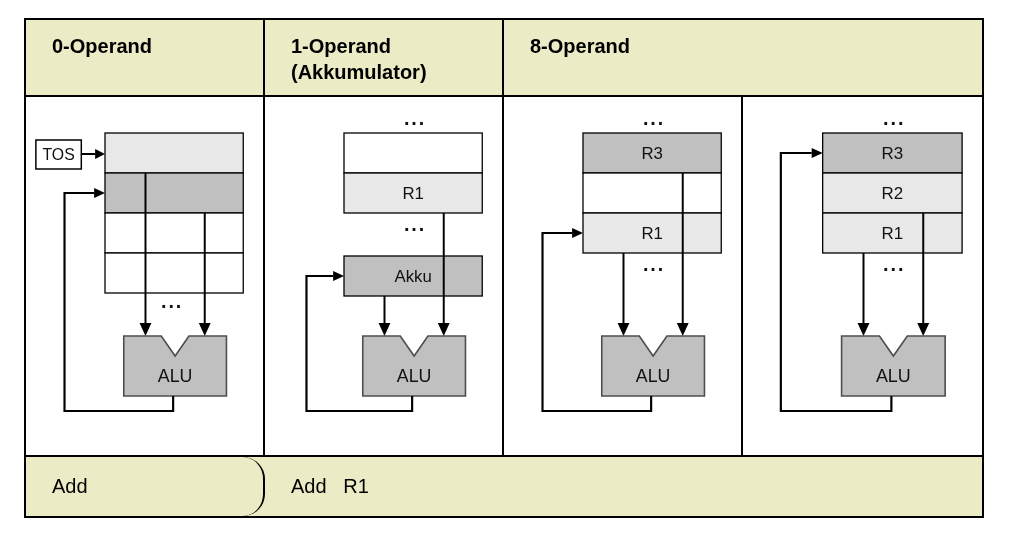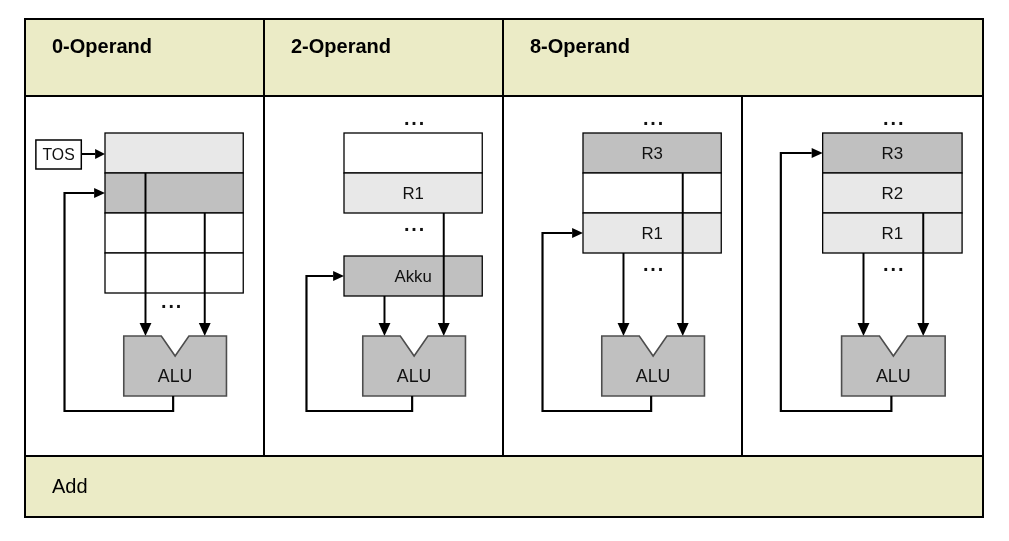--- a/index.html
+++ b/index.html
@@ -50,22 +50,22 @@
 <body>
 
 <div class="canvas">
   <div class="op-table">
 
     <div class="row row-header">
       <div class="cell header-cell">
         <div>0-Operand</div>
       </div>
       <div class="cell header-cell">
-        <div>2-Operand</div>
-        <div></div>
+        <div>1-Operand</div>
+        <div>(Akkumulator)</div>
       </div>
       <div class="cell header-cell">
         <div>8-Operand</div>
         <div></div>
       </div>
     </div>
 
     <div class="row row-body">
 
       <div class="cell body-cell">
@@ -168,16 +168,19 @@
           <polyline points="149,299 149,314 38,314 38,56 69,56" fill="none" stroke="#000" stroke-width="2.2"></polyline>
           <polygon points="69,51 69,61 80,56" fill="#000"></polygon>
         </svg>
       </div>
     </div>
 
     <div class="row row-footer">
       <div class="cell footer-cell">
         <span>Add</span>
       </div>
+      <div class="cell footer-cell">
+        <span>Add   R1</span>
+      </div>
     </div>
 
   </div>
 </div>
 
 </body></html>

